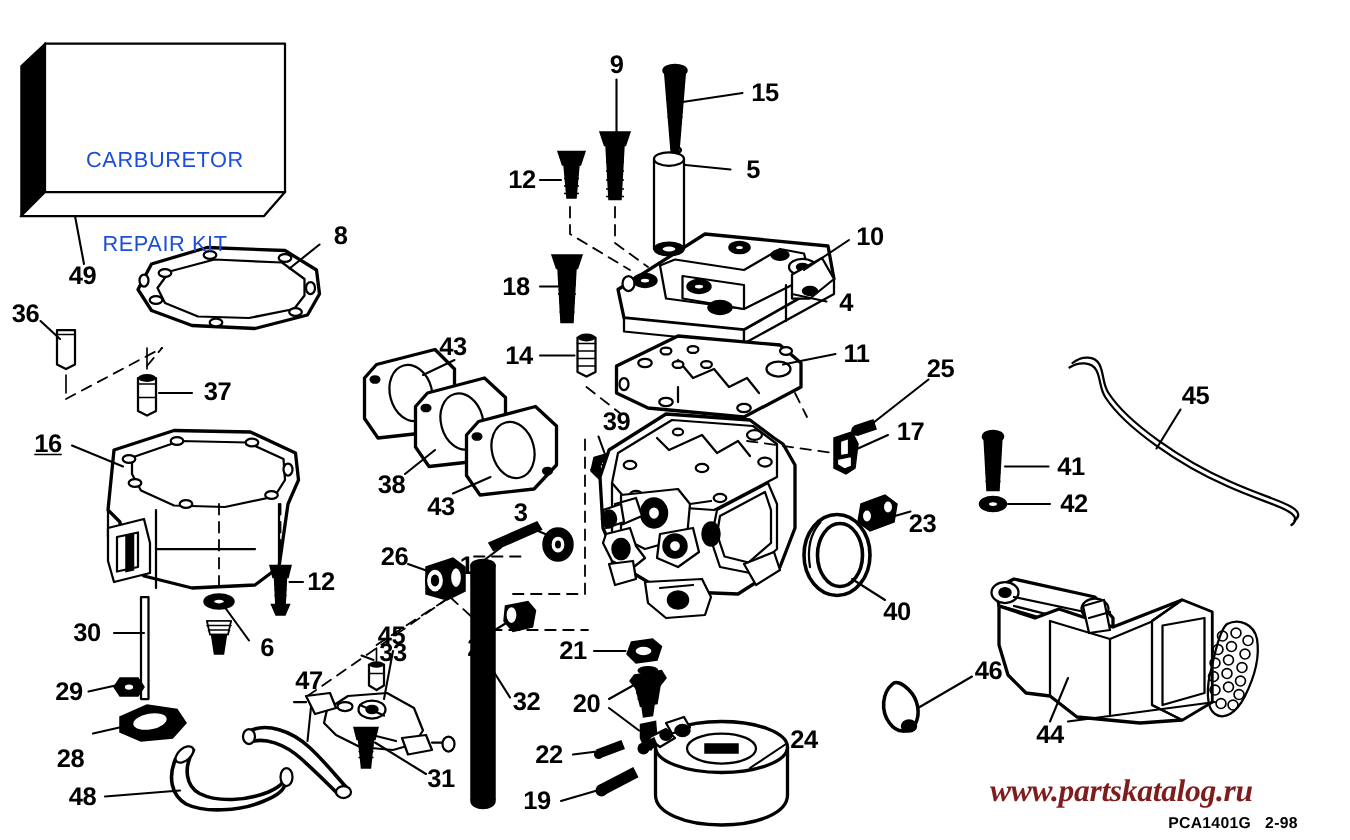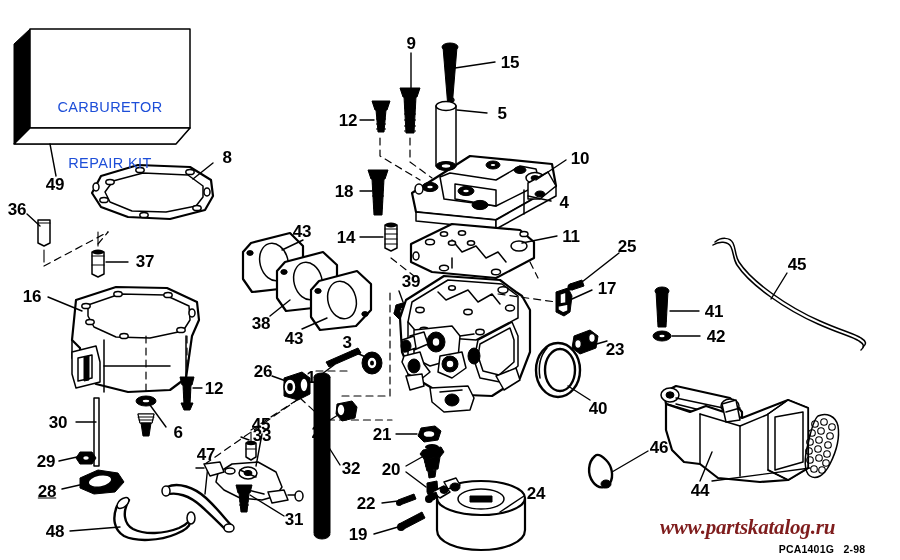--- a/index.html
+++ b/index.html
@@ -603,26 +603,26 @@
   <div class="kit-label" style="left:32px; top:60px; width:156px;">
     <div>CARBURETOR</div>
     <div>REPAIR KIT</div>
   </div>
 
   <div id="callout-layer">
       <div class="callout" style="left: 55px; top: 184px;">49</div>
       <div class="callout" style="left: 17px; top: 209px;">36</div>
       <div class="callout" style="left: 227px; top: 157px;">8</div>
       <div class="callout" style="left: 145px; top: 261px;">37</div>
-      <div class="callout" style="left: 32px; top: 296px;">16</div>
+      <div class="callout" style="left: 32px; top: 296px; text-decoration: underline;">16</div>
       <div class="callout" style="left: 58px; top: 422px;">30</div>
       <div class="callout" style="left: 214px; top: 388px;">12</div>
       <div class="callout" style="left: 178px; top: 432px;">6</div>
       <div class="callout" style="left: 46px; top: 461px;">29</div>
-      <div class="callout" style="left: 47px; top: 491px; text-decoration: underline;">28</div>
+      <div class="callout" style="left: 47px; top: 506px;">28</div>
       <div class="callout" style="left: 55px; top: 531px;">48</div>
       <div class="callout" style="left: 206px; top: 454px;">47</div>
       <div class="callout" style="left: 230px; top: 435px; margin-left: 32px;">33</div>
       <div class="callout" style="left: 261px; top: 424px;">45</div>
       <div class="callout" style="left: 294px; top: 519px;">31</div>
       <div class="callout" style="left: 302px; top: 231px;">43</div>
       <div class="callout" style="left: 261px; top: 323px;">38</div>
       <div class="callout" style="left: 294px; top: 338px;">43</div>
       <div class="callout" style="left: 263px; top: 371px;">26</div>
       <div class="callout" style="left: 311px; top: 377px;">1</div>

